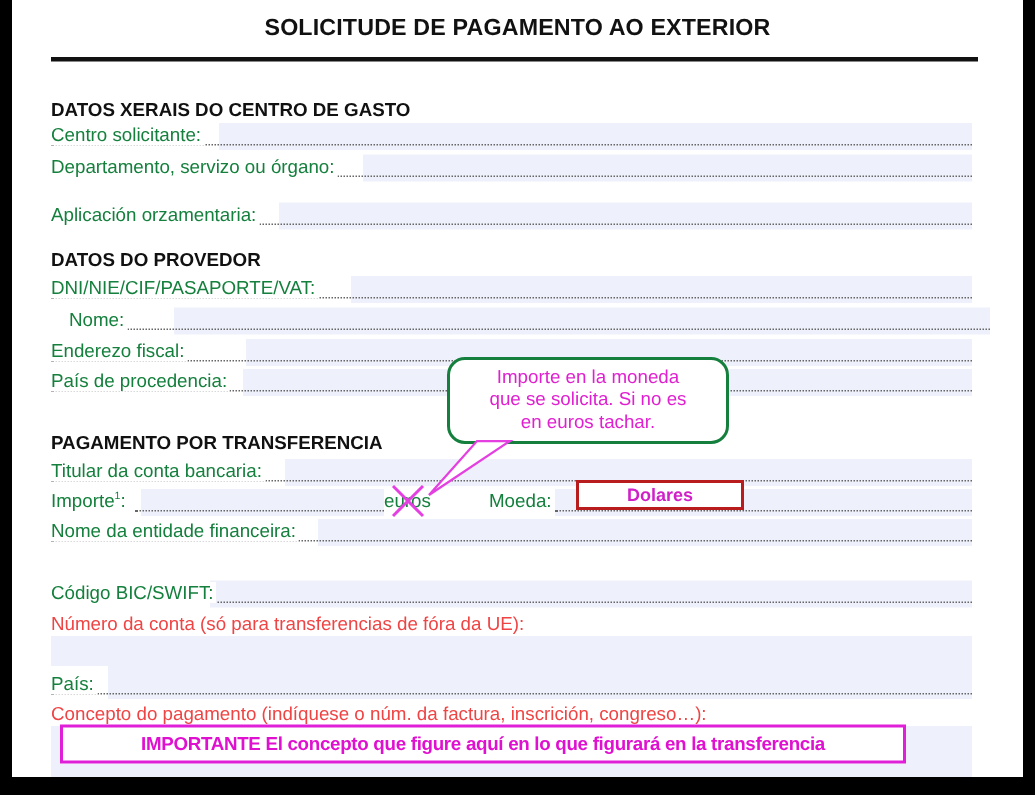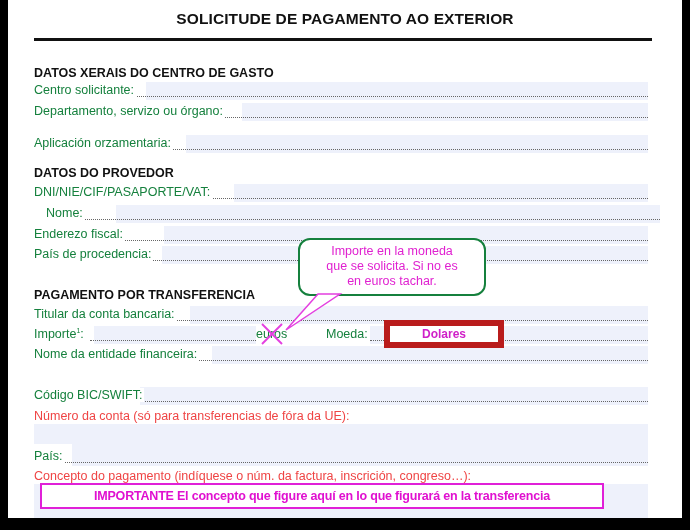--- a/index.html
+++ b/index.html
@@ -8,21 +8,21 @@
   .title{position:absolute;left:0;top:10px;width:674px;text-align:center;font-weight:bold;font-size:15.5px;color:#111;letter-spacing:0.1px;}
   .rule{position:absolute;left:26px;top:38px;width:618px;height:3px;background:#111;}
   .section{position:absolute;left:26px;font-weight:bold;font-size:12.5px;color:#111;}
   .row{position:absolute;left:26px;width:614px;height:18px;font-size:12.5px;color:#15803d;}
   .row .lbl{position:absolute;left:0;top:1px;white-space:nowrap;background:#fff;padding-right:2px;z-index:2;}
   .row .fill{position:absolute;top:0;height:18px;right:0;background:#eef1fb;}
   .row .dots{position:absolute;left:0;right:0;bottom:3px;border-bottom:1px dotted #666;}
   .plain{position:absolute;left:26px;font-size:12.5px;color:#ef4444;white-space:nowrap;}
   .blank{position:absolute;left:26px;width:614px;background:#eef1fb;}
   .bubble{position:absolute;left:298px;top:238px;width:188px;height:58px;border:2px solid #15803d;border-radius:12px;background:#fff;color:#e020d0;font-size:12.5px;text-align:center;line-height:15px;padding-top:4px;box-sizing:border-box;z-index:5;}
-  .moeda-box{position:absolute;left:384px;top:320px;width:108px;height:16px;border:6px solid #b91c1c;background:#fff;color:#d020c8;font-weight:bold;font-size:12px;text-align:center;line-height:16px;z-index:4;}
+  .moeda-box{position:absolute;left:384px;top:320px;width:108px;height:16px;border:2px solid #b91c1c;background:#fff;color:#d020c8;font-weight:bold;font-size:12px;text-align:center;line-height:16px;z-index:4;}
   .important{position:absolute;left:40px;top:483px;width:560px;height:22px;border:2px solid #e020d8;background:#fff;color:#e010d0;font-weight:bold;font-size:12.5px;text-align:center;line-height:22px;z-index:4;letter-spacing:-0.2px;}
   svg.pointer{position:absolute;left:0;top:0;z-index:6;pointer-events:none;}
 </style>
 </head>
 <body>
 
 <div class="page">
   <div class="title">SOLICITUDE DE PAGAMENTO AO EXTERIOR</div>
   <div class="rule"></div>
 

